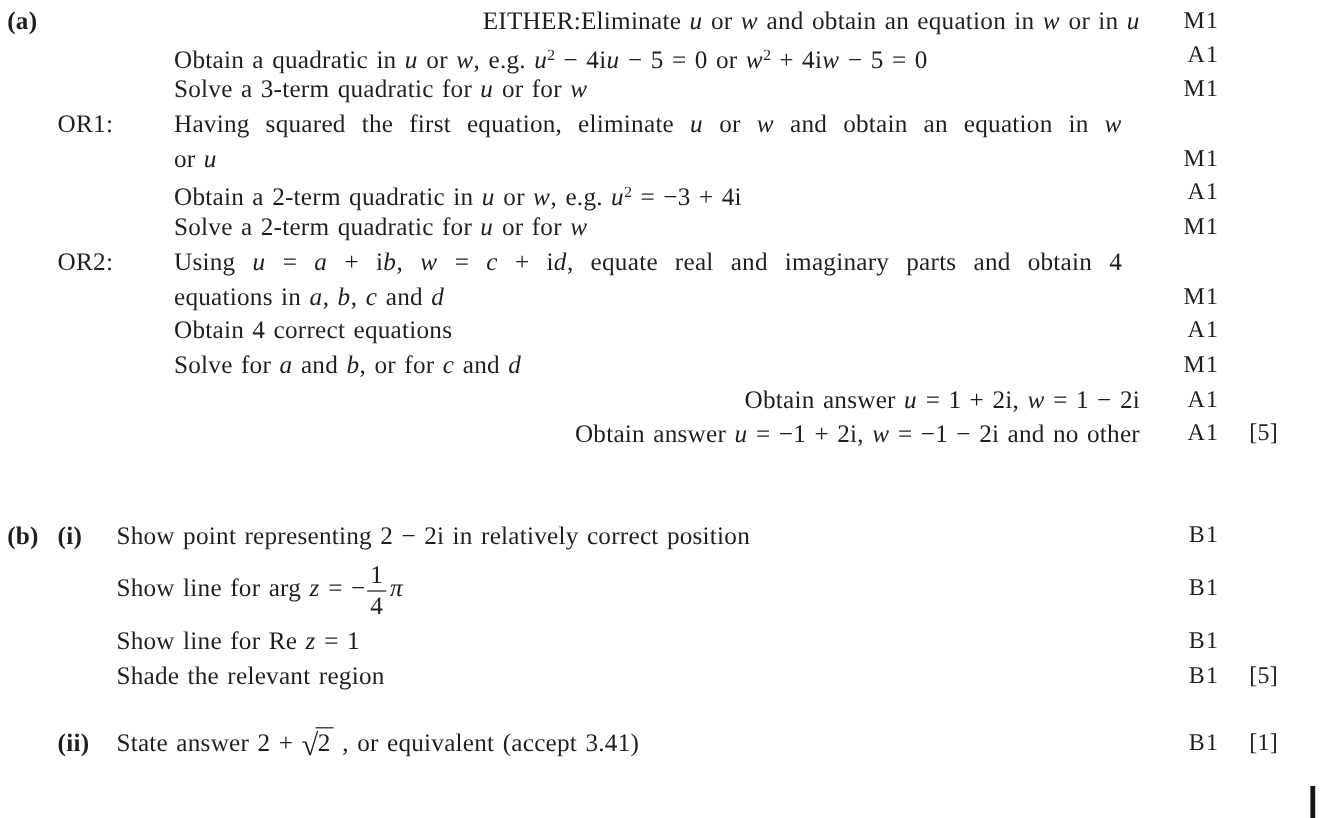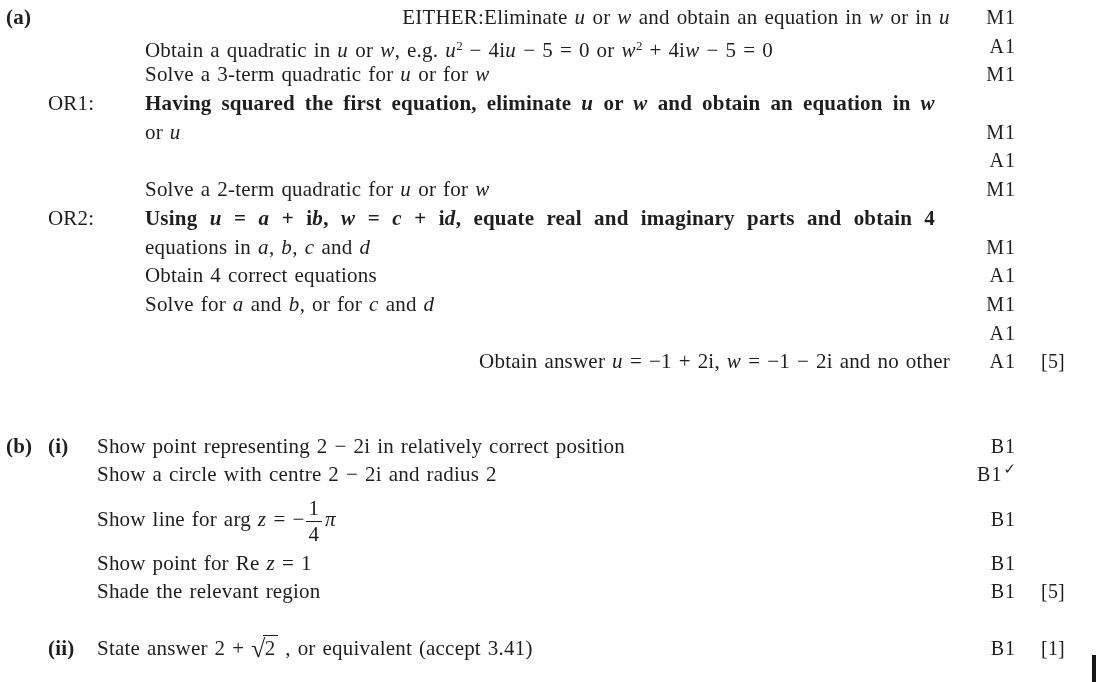--- a/index.html
+++ b/index.html
@@ -21,21 +21,21 @@
   .part-b .row{height:28.5px;line-height:28.5px;}
   .part-b .row.tall{height:60px;line-height:60px;}
   .part-b .row.gap{margin-top:22px;height:40px;line-height:40px;}
   .part-label{position:absolute;left:6px;top:0;font-weight:bold;}
   .sub-label{position:absolute;left:48px;top:0;font-weight:bold;}
   .hang-label{position:absolute;left:48px;top:0;font-family:Liberation Serif, serif;}
   .content{display:block;margin-right:150px;}
   .ind-l1 .content{margin-left:48px;text-align:right;}
   .ind-l2 .content{margin-left:145px;}
   .ind-b .content{margin-left:97px;}
-  .row.justify .content{margin-right:165px;text-align:justify;text-align-last:justify;font-weight:bold;}
+  .row.justify .content{margin-right:165px;text-align:justify;text-align-last:justify;}
   .mark{position:absolute;left:950px;top:0;width:66px;text-align:right;font-size:20px;letter-spacing:1px;}
   .bracket{position:absolute;left:1030px;top:0;width:46px;text-align:center;font-size:20px;}
   .it{font-style:italic;letter-spacing:0.5px;}
   .sup{font-size:13px;vertical-align:0.5em;letter-spacing:0;}
   .tick{font-size:15px;position:relative;top:-7px;margin-left:1px;letter-spacing:0;}
   .frac{display:inline-block;vertical-align:middle;text-align:center;line-height:1.08;margin:0 3px 0 1px;letter-spacing:0;}
   .frac .fnum{display:block;padding:0 3px 1px 3px;}
   .frac .fden{display:block;border-top:1.8px solid #1e1e1e;padding:1px 3px 0 3px;}
   .sqrt{display:inline-block;white-space:nowrap;letter-spacing:0;}
   .sqrt .rad{font-size:1.22em;vertical-align:-0.1em;margin-right:-2.5px;}
@@ -62,20 +62,21 @@
       </div>
       <div class="row ind-l2 justify">
         <span class="hang-label">OR1:</span>
         <div class="content"><span>Having squared the first equation, eliminate </span><span class="it">u</span><span> or </span><span class="it">w</span><span> and obtain an equation in </span><span class="it">w</span></div>
       </div>
       <div class="row ind-l2">
         <div class="content"><span>or </span><span class="it">u</span></div>
         <span class="mark">M1</span>
       </div>
       <div class="row ind-l2">
+        <div class="content"><span>Obtain a 2-term quadratic in </span><span class="it">u</span><span> or </span><span class="it">w</span><span>, e.g. </span><span class="it">u</span><span class="sup">2</span><span> = −3 + 4i</span></div>
         <span class="mark">A1</span>
       </div>
       <div class="row ind-l2">
         <div class="content"><span>Solve a 2-term quadratic for </span><span class="it">u</span><span> or for </span><span class="it">w</span></div>
         <span class="mark">M1</span>
       </div>
       <div class="row ind-l2 justify">
         <span class="hang-label">OR2:</span>
         <div class="content"><span>Using </span><span class="it">u</span><span> = </span><span class="it">a</span><span> + i</span><span class="it">b</span><span>, </span><span class="it">w</span><span> = </span><span class="it">c</span><span> + i</span><span class="it">d</span><span>, equate real and imaginary parts and obtain 4</span></div>
       </div>
@@ -85,45 +86,42 @@
       </div>
       <div class="row ind-l2">
         <div class="content"><span>Obtain 4 correct equations</span></div>
         <span class="mark">A1</span>
       </div>
       <div class="row ind-l2">
         <div class="content"><span>Solve for </span><span class="it">a</span><span> and </span><span class="it">b</span><span>, or for </span><span class="it">c</span><span> and </span><span class="it">d</span></div>
         <span class="mark">M1</span>
       </div>
       <div class="row ind-l1">
+        <div class="content"><span>Obtain answer </span><span class="it">u</span><span> = 1 + 2i, </span><span class="it">w</span><span> = 1 − 2i</span></div>
         <span class="mark">A1</span>
       </div>
       <div class="row ind-l1">
         <div class="content"><span>Obtain answer </span><span class="it">u</span><span> = −1 + 2i, </span><span class="it">w</span><span> = −1 − 2i and no other</span></div>
         <span class="mark">A1</span>
         <span class="bracket">[5]</span>
       </div>
     </section>
   <section class="part part-b">
       <div class="row ind-b">
         <span class="part-label">(b)</span>
         <span class="sub-label">(i)</span>
         <div class="content"><span>Show point representing 2 − 2i in relatively correct position</span></div>
         <span class="mark">B1</span>
       </div>
-      <div class="row ind-b">
-        <div class="content"><span>Show a circle with centre 2 − 2i and radius 2</span></div>
-        <span class="mark">B1<span class="tick">✓</span></span>
-      </div>
       <div class="row ind-b tall">
         <div class="content"><span>Show line for arg </span><span class="it">z</span><span> = −</span><span class="frac"><span class="fnum">1</span><span class="fden">4</span></span><span class="it">π</span></div>
         <span class="mark">B1</span>
       </div>
       <div class="row ind-b">
-        <div class="content"><span>Show point for Re </span><span class="it">z</span><span> = 1</span></div>
+        <div class="content"><span>Show line for Re </span><span class="it">z</span><span> = 1</span></div>
         <span class="mark">B1</span>
       </div>
       <div class="row ind-b">
         <div class="content"><span>Shade the relevant region</span></div>
         <span class="mark">B1</span>
         <span class="bracket">[5]</span>
       </div>
       <div class="row ind-b gap">
         <span class="sub-label">(ii)</span>
         <div class="content"><span>State answer 2 + </span><span class="sqrt"><span class="rad">√</span><span class="radicand">2</span></span><span> , or equivalent (accept 3.41)</span></div>

